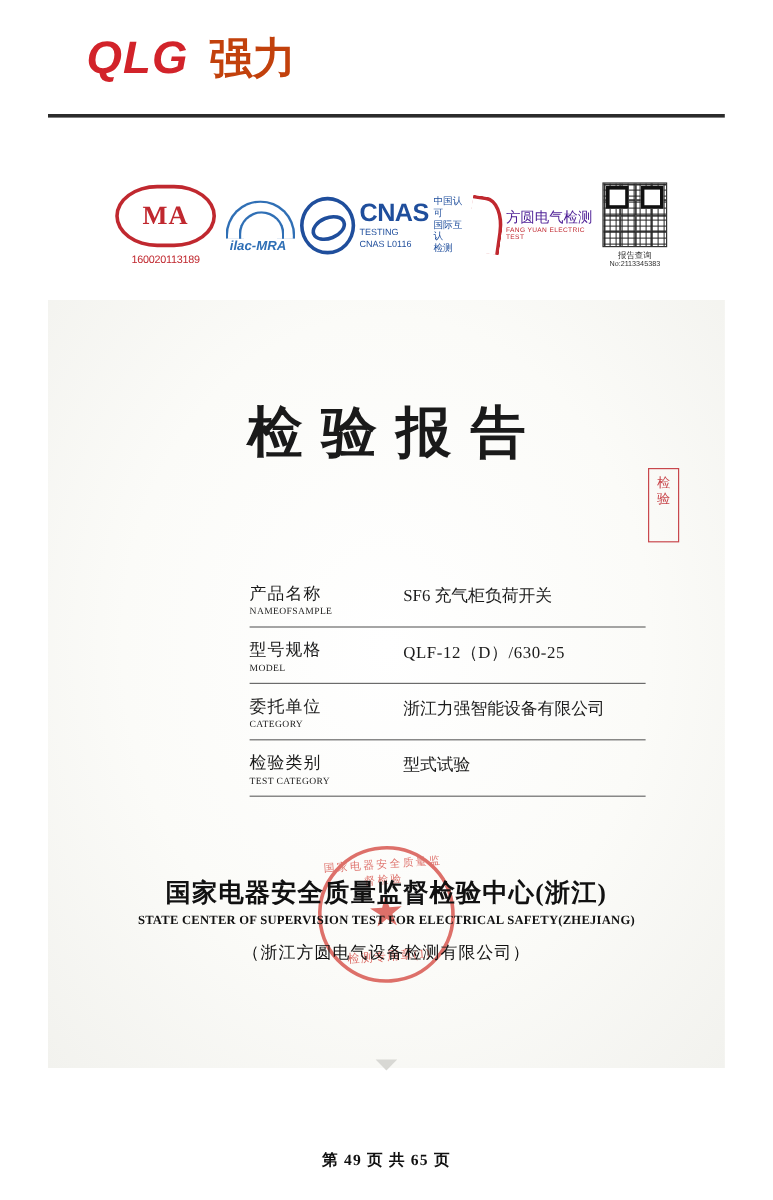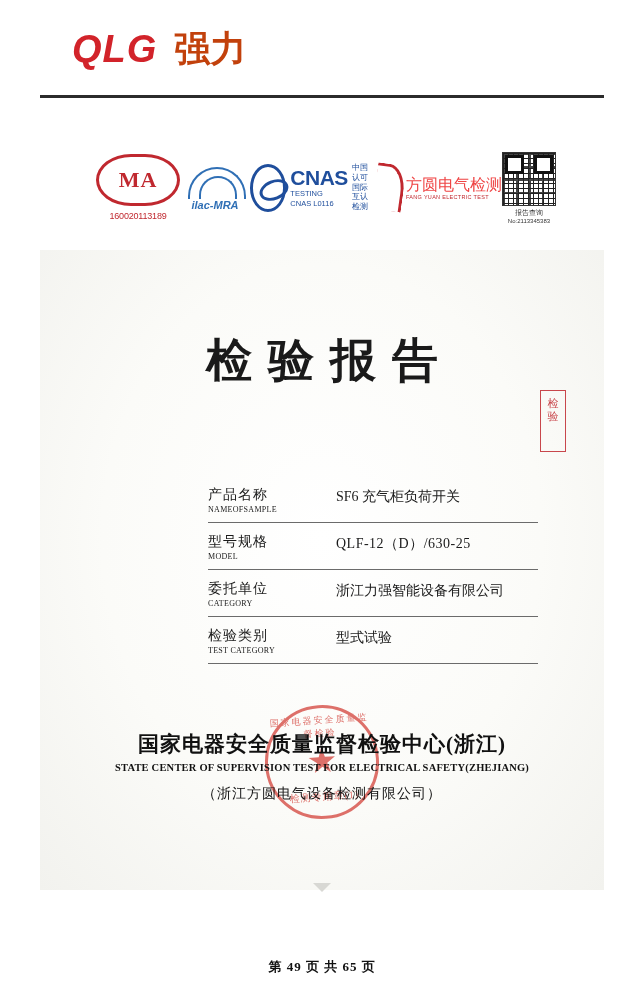--- a/index.html
+++ b/index.html
@@ -186,22 +186,22 @@
   }
   .fy-swoosh {
     width: 26px;
     height: 44px;
     border-right: 3px solid #c0282f;
     border-top: 3px solid #c0282f;
     border-radius: 0 60% 0 0;
     transform: rotate(8deg);
   }
   .fy-text {
-    font-size: 16px;
-    color: #ef4444;
+    font-size: 12px;
+    color: #4c1d95;
     line-height: 1.2;
     white-space: nowrap;
   }
   .fy-en {
     font-family: "Liberation Sans", sans-serif;
     font-size: 5.5px;
     color: #c0282f;
     letter-spacing: 0.3px;
   }
 

